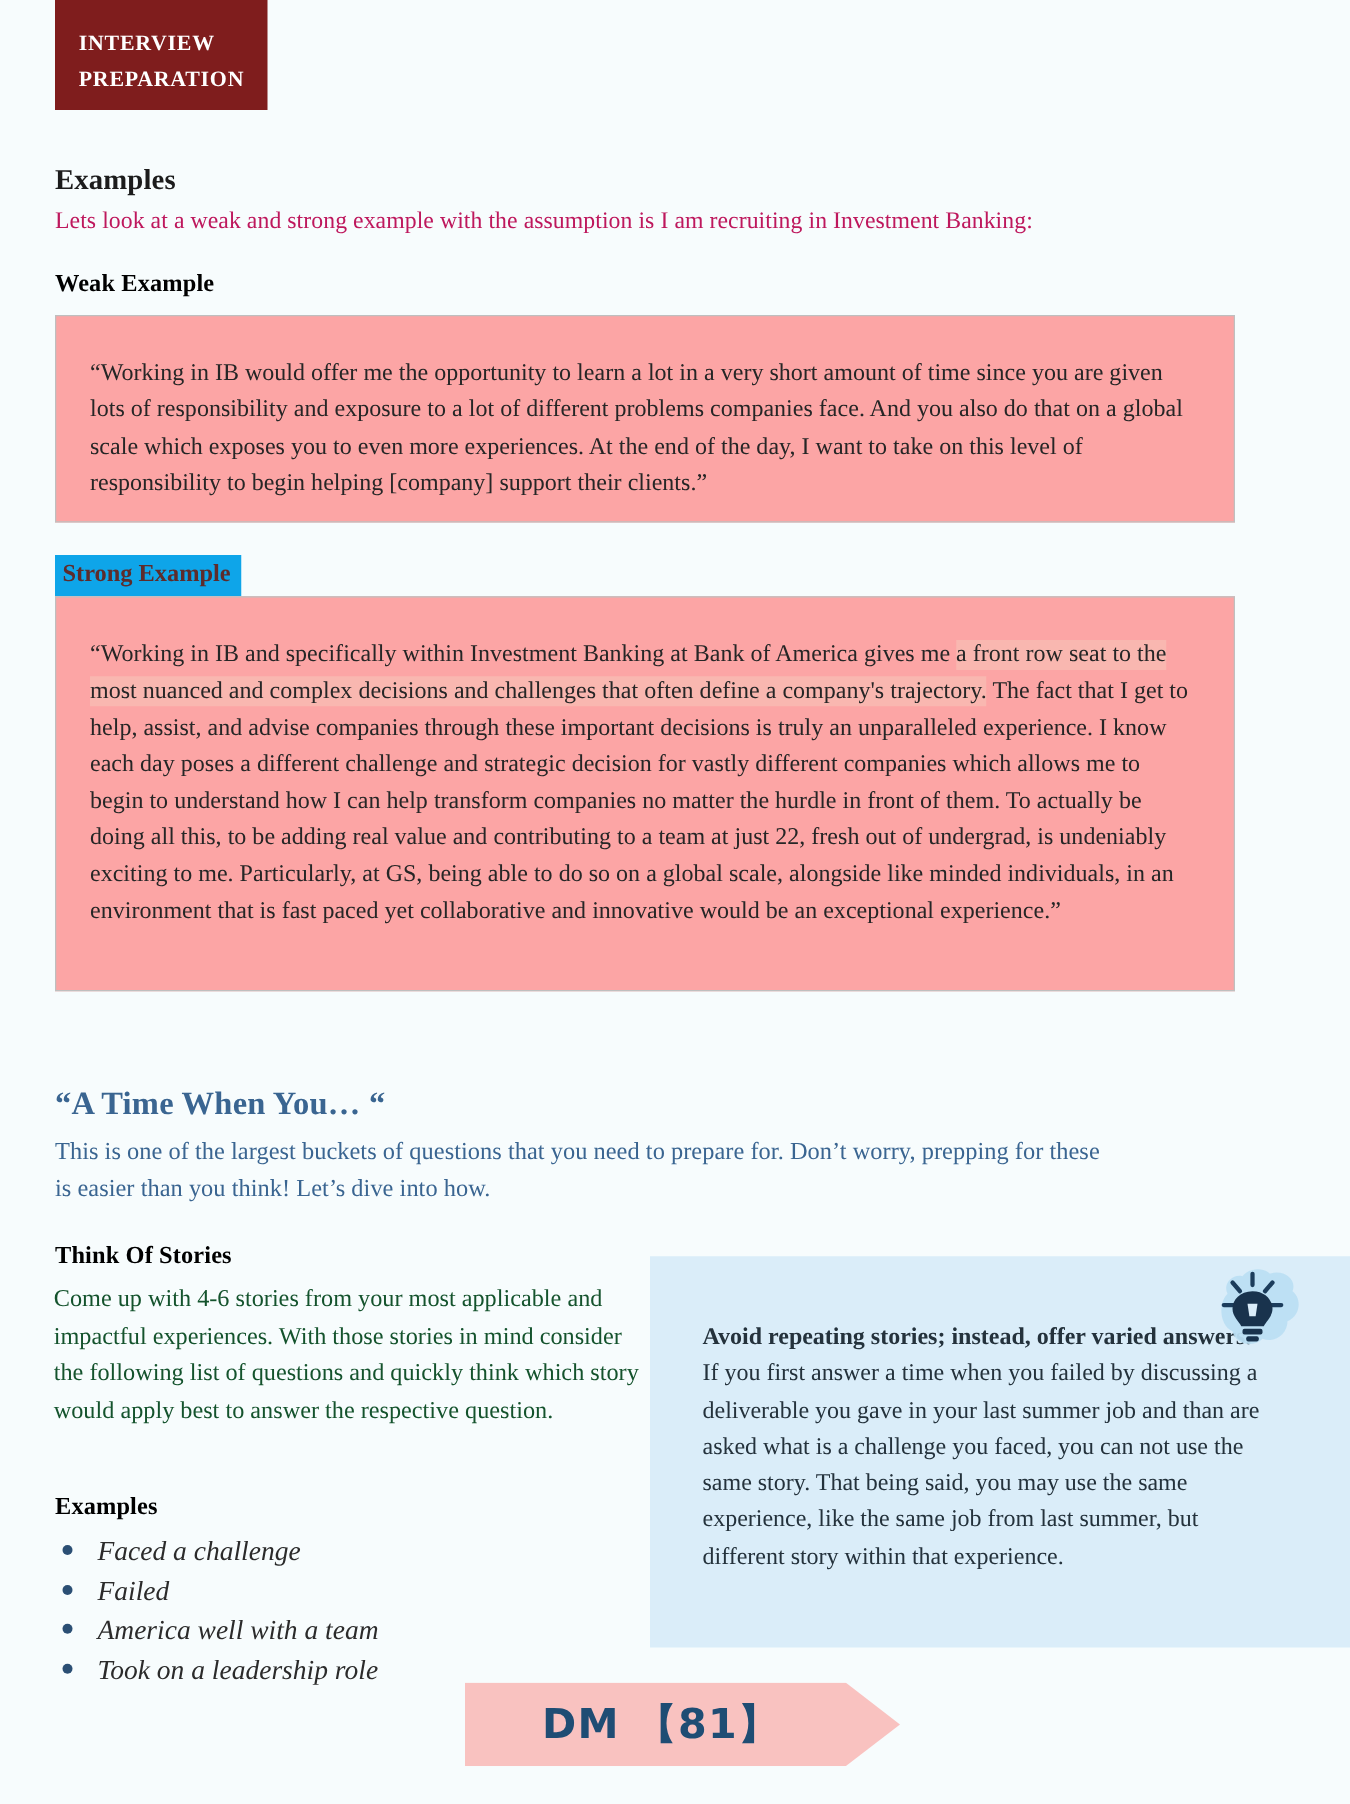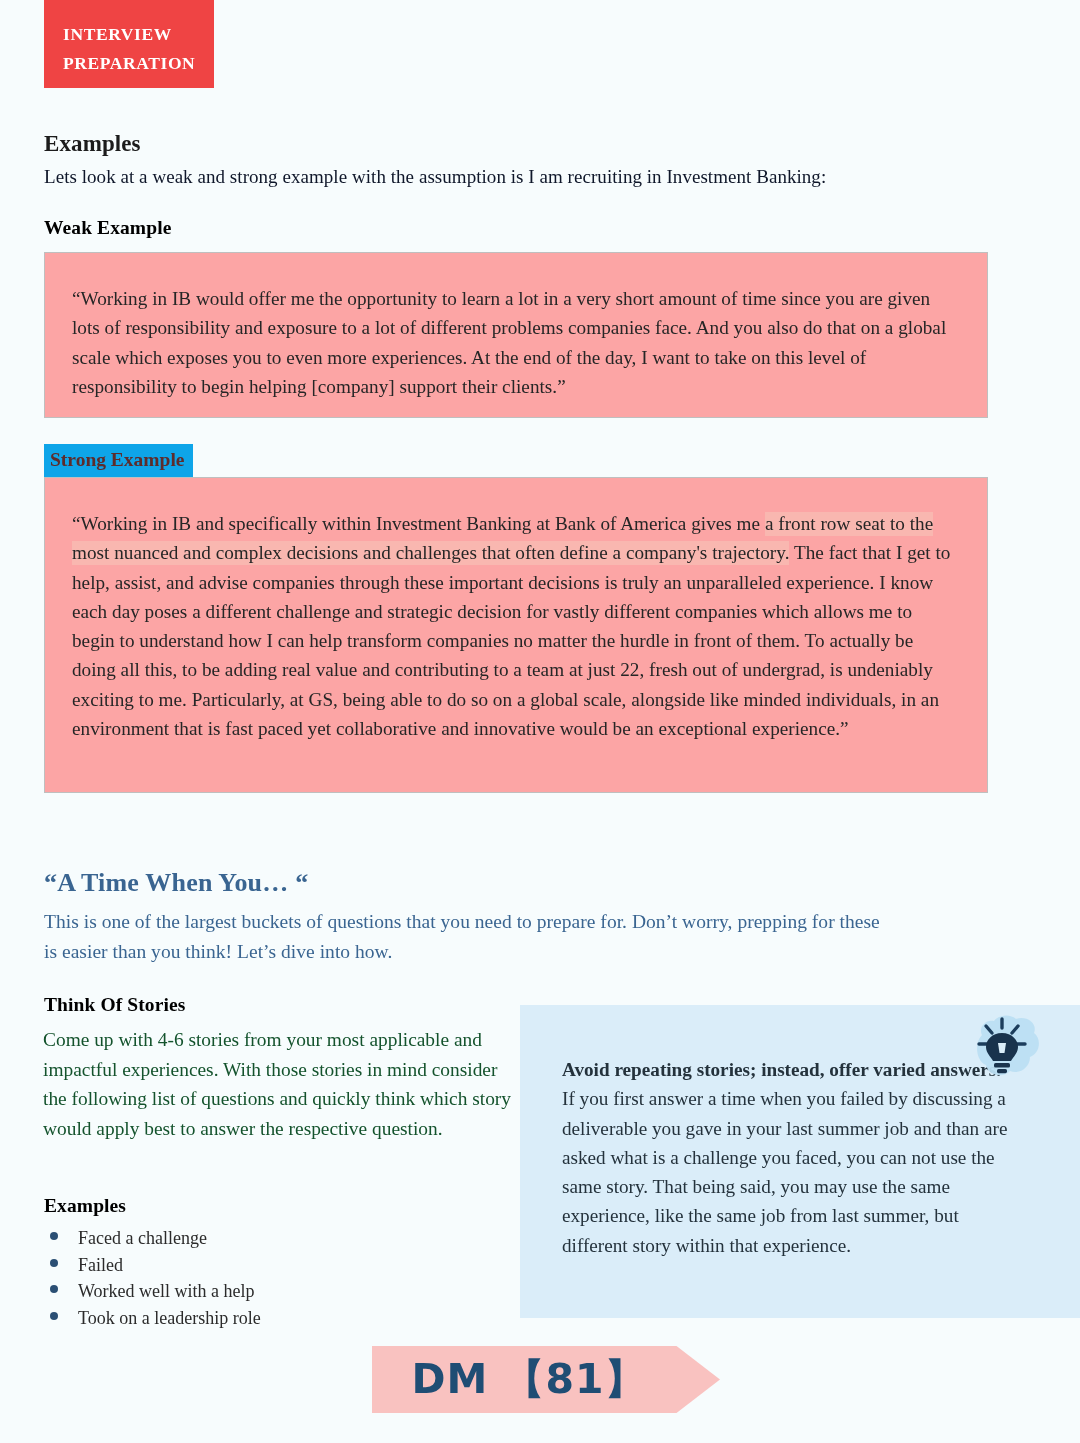--- a/index.html
+++ b/index.html
@@ -14,21 +14,21 @@
     overflow: hidden;
   }
 
   
   .badge {
     position: absolute;
     left: 44px;
     top: 0;
     width: 170px;
     height: 88px;
-    background: #ef4444;
+    background: #7f1d1d;
     color: #ffffff;
     padding: 20px 0 0 19px;
     font-family: "Liberation Serif", "DejaVu Serif", serif;
     font-weight: bold;
     font-size: 17.5px;
     letter-spacing: 0.6px;
     line-height: 1.65;
   }
   .badge .line { display: block; }
 
@@ -42,21 +42,21 @@
   .h-sub {
     position: absolute;
     font-weight: bold;
     font-size: 19.5px;
     color: #000000;
     letter-spacing: 0.1px;
   }
   .body-line {
     position: absolute;
     font-size: 19px;
-    color: #0f172a;
+    color: #be185d;
     letter-spacing: 0.05px;
     white-space: nowrap;
   }
 
   
   .quote-box {
     position: absolute;
     background: #fca5a5;
     border: 1px solid #bfbfbf;
   }
@@ -121,21 +121,21 @@
   .bullet-dot {
     width: 8px; height: 8px;
     border-radius: 50%;
     background: #2b4f74;
     margin-right: 20px;
     margin-left: 7px;
     flex: 0 0 auto;
     position: relative;
     top: -4px;
   }
-  .bullet-text { font-size: 18px; color: #2b2b2b; }
+  .bullet-text { font-size: 22px; color: #2b2b2b; font-style: italic; }
 
   
   .callout {
     position: absolute;
     left: 520px;
     top: 1005px;
     width: 560px;
     height: 313px;
     background: #daedf9;
     padding: 50px 62px 0 42px;
@@ -171,21 +171,21 @@
   }
   .ribbon-text {
     position: absolute;
     inset: 0;
     display: flex;
     align-items: center;
     justify-content: center;
     padding-right: 34px;
     font-family: "DejaVu Sans", "Liberation Sans", sans-serif;
     font-weight: bold;
-    font-size: 41px;
+    font-size: 33px;
     color: #1f4d74;
     letter-spacing: 1px;
   }
 </style>
 </head>
 <body>
 
 <div class="badge">
   <span class="line">INTERVIEW</span>
   <span class="line">PREPARATION</span>
@@ -224,21 +224,21 @@
   <div class="bullet-row">
     <span class="bullet-dot"></span>
     <span class="bullet-text">Faced a challenge</span>
   </div>
   <div class="bullet-row">
     <span class="bullet-dot"></span>
     <span class="bullet-text">Failed</span>
   </div>
   <div class="bullet-row">
     <span class="bullet-dot"></span>
-    <span class="bullet-text">Worked well with a help</span>
+    <span class="bullet-text">America well with a team</span>
   </div>
   <div class="bullet-row">
     <span class="bullet-dot"></span>
     <span class="bullet-text">Took on a leadership role</span>
   </div>
 </div>
 
 <div class="callout">
   <div class="bulb-wrap">
     <svg viewBox="0 0 74 72" width="74" height="72" aria-hidden="true">

